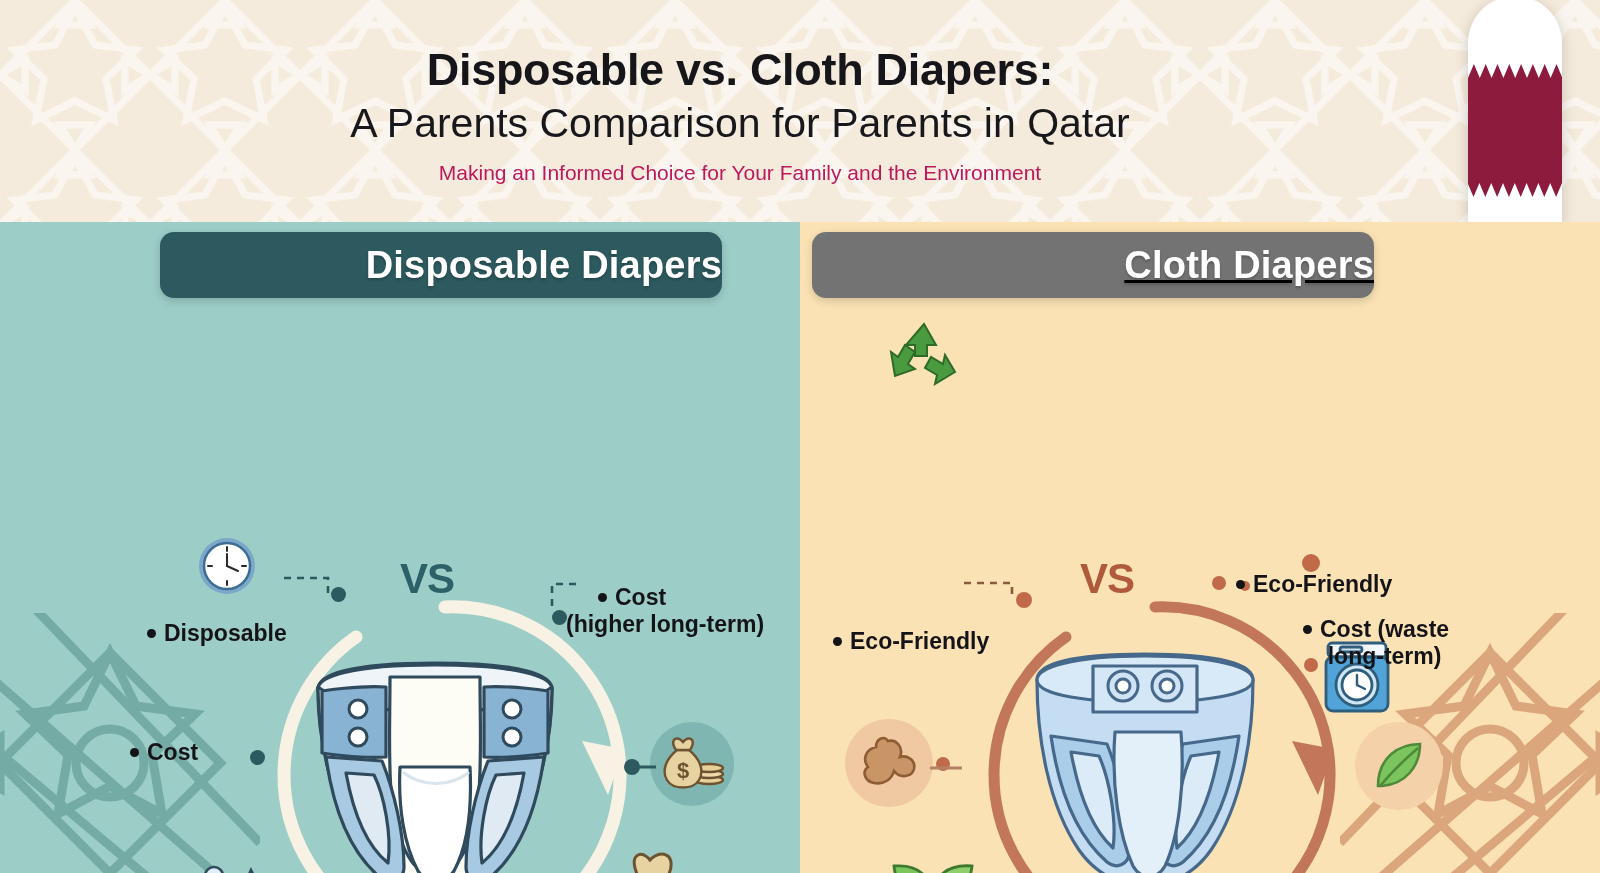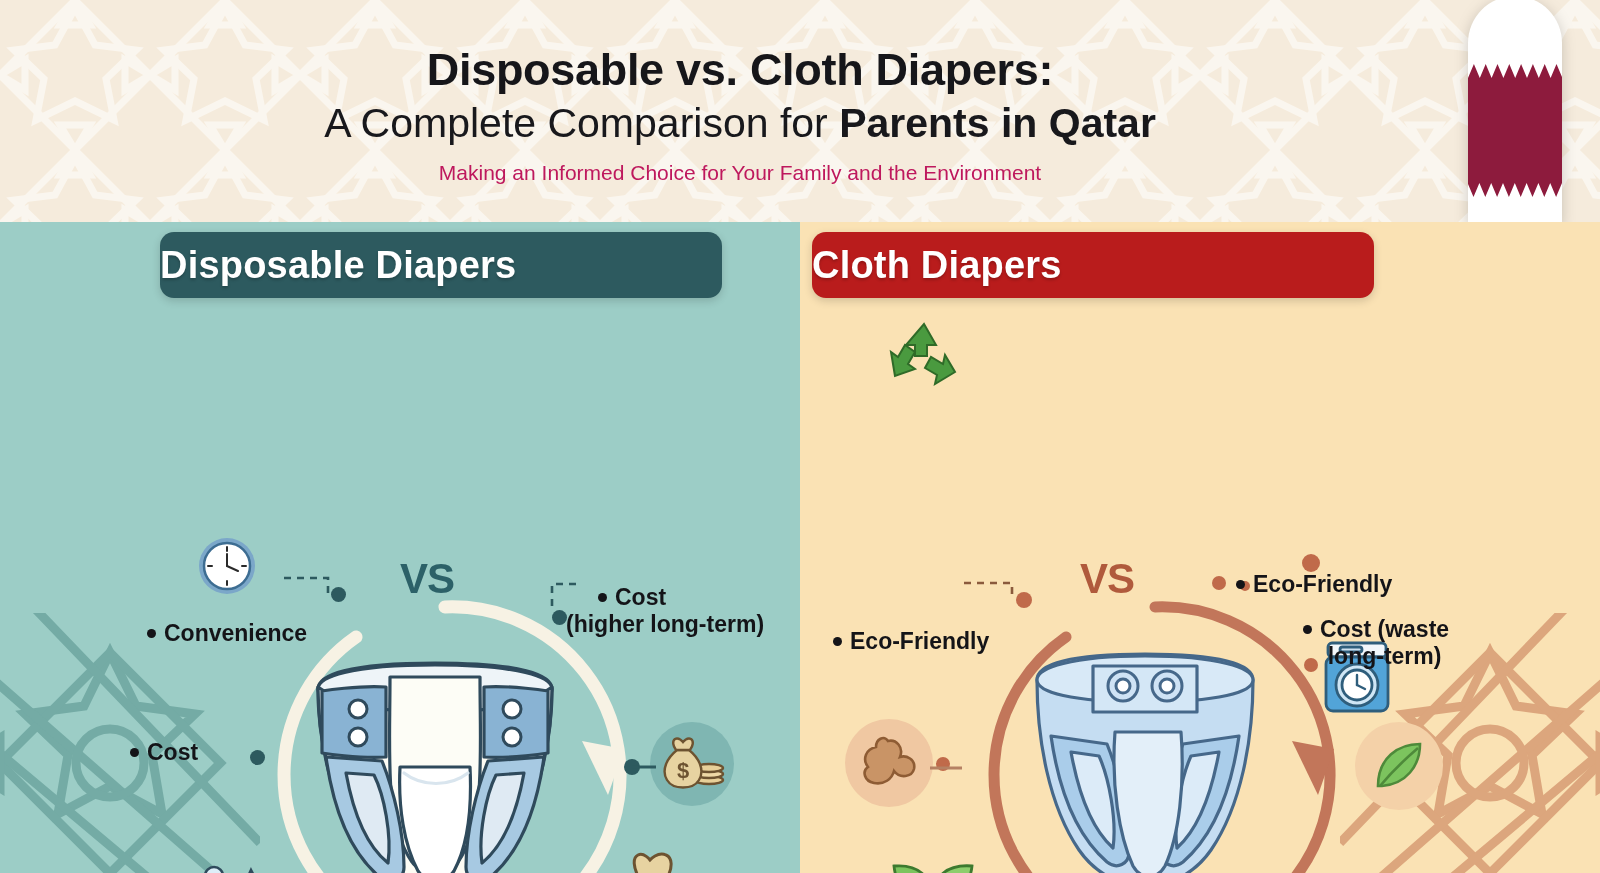--- a/index.html
+++ b/index.html
@@ -52,21 +52,21 @@
     line-height: 1.18;
     white-space: nowrap;
   }
   .title-line2 {
     font-size: 41px;
     color: #18181c;
     line-height: 1.25;
     margin-top: 2px;
     white-space: nowrap;
   }
-  .title-line2 b { font-weight: bold; }
+  .title-line2 b { font-weight: normal; }
   .subtitle {
     font-size: 21px;
     color: #be185d;
     margin-top: 12px;
     white-space: nowrap;
   }
 
   
   .flag-banner {
     position: absolute;
@@ -102,30 +102,31 @@
   .corner-right { right: -40px; bottom: -40px; width: 300px; height: 300px; opacity: 0.52; }
 
   
   .panel-banner {
     position: absolute;
     top: 10px;
     height: 66px;
     border-radius: 14px;
     display: flex;
     align-items: center;
-    justify-content: flex-start;
+    justify-content: flex-end;
     box-shadow: 0 3px 9px rgba(0,0,0,0.16);
   }
   .banner-left {
     left: 160px; width: 562px;
     background: #2d5a5f;
   }
   .banner-right {
     left: 12px; width: 562px;
-    background: #b91c1c;
+    background: #737373;
+    text-decoration: underline;
   }
   .panel-banner span {
     font-size: 38px;
     font-weight: bold;
     color: #ffffff;
     letter-spacing: 0.2px;
     text-shadow: 0 2px 3px rgba(0,0,0,0.22);
   }
 
   
@@ -207,21 +208,21 @@
             <path d="M0 75 L25 60 L25 90 Z M150 75 L125 60 L125 90 Z M75 0 L60 25 L90 25 Z M75 150 L60 125 L90 125 Z"></path>
           </g>
         </pattern>
       </defs>
       <rect width="1600" height="222" fill="#f5ead9"></rect>
       <rect width="1600" height="222" fill="url(#hdrPat)"></rect>
     </svg>
 
     <div class="header-title-wrap">
       <div class="title-line1">Disposable vs. Cloth Diapers:</div>
-      <div class="title-line2"><span>A Complete Comparison for </span><b>Parents in Qatar</b></div>
+      <div class="title-line2"><span>A Parents Comparison for </span><b>Parents in Qatar</b></div>
       <div class="subtitle">Making an Informed Choice for Your Family and the Environment</div>
     </div>
 
     <svg class="flag-banner" viewBox="0 0 94 228">
       <defs>
         <clipPath id="bannerClip">
           <path d="M0 47 A47 47 0 0 1 94 47 L94 228 L0 228 Z"></path>
         </clipPath>
       </defs>
       <g clip-path="url(#bannerClip)">
@@ -355,21 +356,21 @@
       </svg>
       <svg class="connector" style="left:534px; top:352px; width:46px; height:44px;" viewBox="0 0 46 44">
         <path d="M42 10 L18 10 L18 34" fill="none" stroke="#2d5a5f" stroke-width="2.6" stroke-dasharray="7 6"></path>
       </svg>
 
       <svg class="connector" style="left:632px; top:537px; width:26px; height:16px;" viewBox="0 0 26 16">
         <line x1="0" y1="8" x2="24" y2="8" stroke="#2d5a5f" stroke-width="3"></line>
       </svg>
 
       <div class="label" style="left:147px; top:398px;">
-        <span class="bullet"></span><span>Convenience</span>
+        <span class="bullet"></span><span>Disposable</span>
       </div>
 
       <div class="label" style="left:598px; top:362px;">
         <span class="bullet"></span><span>Cost</span>
         <span class="sub" style="margin-left:-32px;">(higher long-term)</span>
       </div>
 
       <div class="label" style="left:130px; top:517px;">
         <span class="bullet"></span><span>Cost</span>
       </div>

